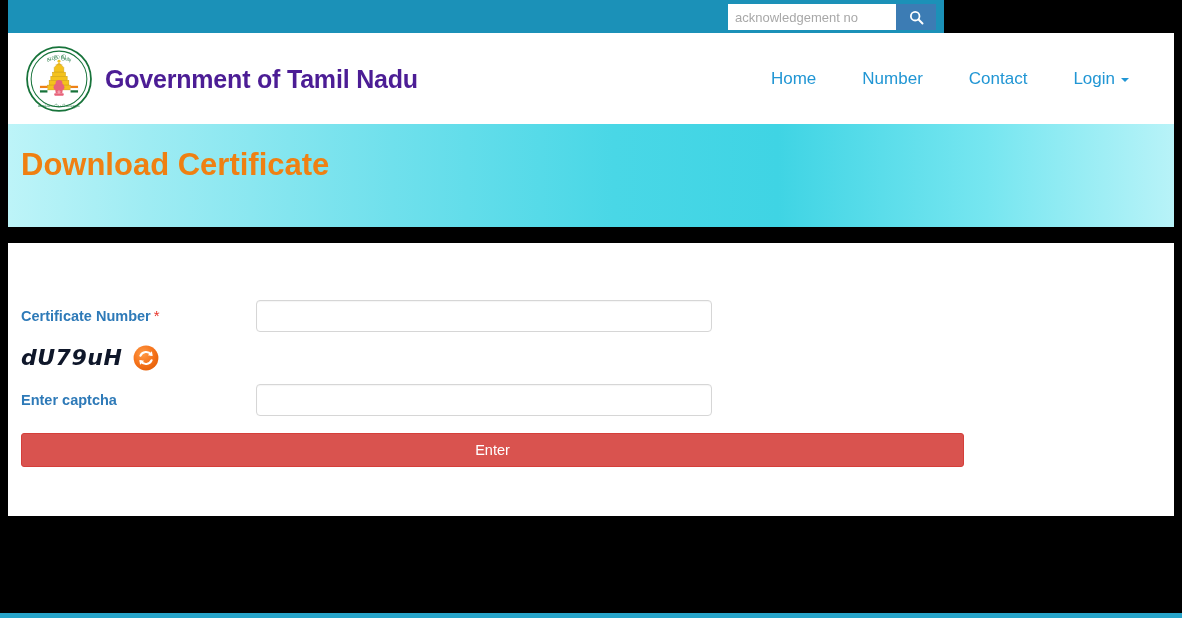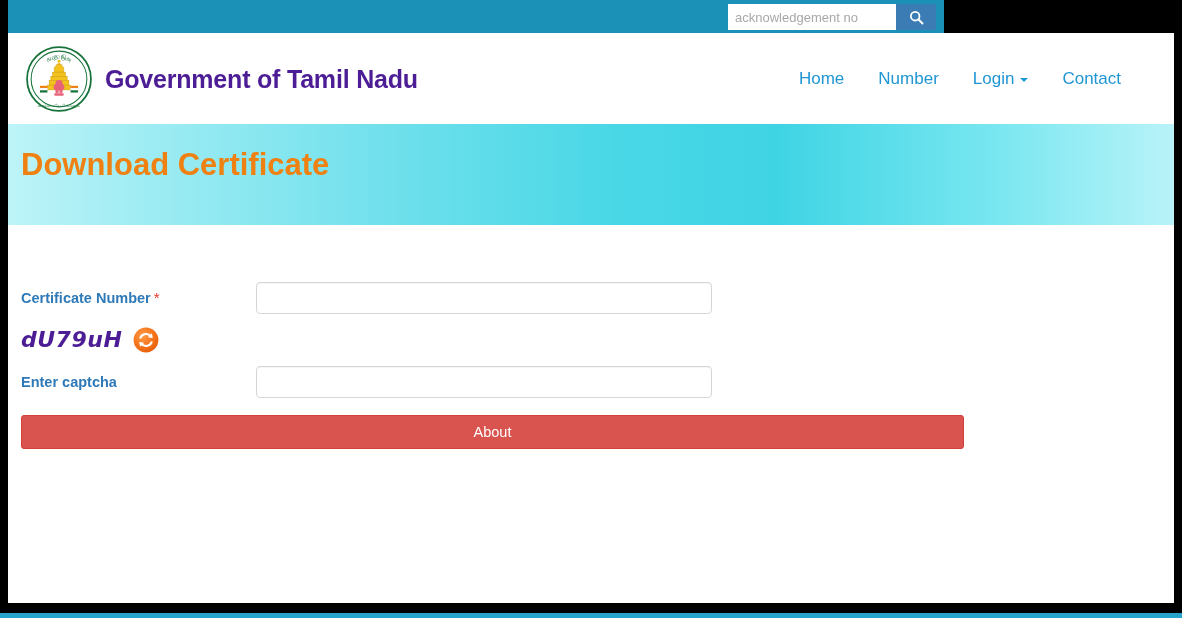--- a/index.html
+++ b/index.html
@@ -86,22 +86,22 @@
     color: #4c1d95;
     line-height: 1.28;
     letter-spacing: -0.2px;
   }
   .brand-line2 { display: block; }
 
   .mainnav {
     margin-left: auto;
     display: flex;
     align-items: center;
-    gap: 0px;
-    padding-right: 36px;
+    gap: 12px;
+    padding-right: 28px;
   }
   .nav-item {
     color: #2196d4;
     font-size: 17px;
     text-decoration: none;
     padding: 8px 17px;
     white-space: nowrap;
     display: inline-flex;
     align-items: center;
     gap: 6px;
@@ -136,23 +136,23 @@
   .banner-title {
     color: #ef8012;
     font-size: 31px;
     padding: 0 0 22px 13px;
     white-space: nowrap;
   }
 
   
   .content {
     position: absolute;
-    left: 8px; top: 225px;
+    left: 8px; top: 243px;
     width: 1166px;
-    height: 378px;
+    height: 273px;
     background: #ffffff;
   }
 
   .form-area {
     position: relative;
     padding-top: 51px;
   }
 
   .form-row {
     display: flex;
@@ -197,21 +197,21 @@
   .row-captcha-img { height: 40px; }
   .row-captcha { height: 44px; }
 
   .captcha-block {
     display: flex;
     align-items: center;
     padding-left: 13px;
     gap: 11px;
   }
   .captcha-text {
-    color: #4c1d95;
+    color: #0f172a;
     font-size: 22px;
     font-weight: bold;
     font-style: italic;
     font-family: "DejaVu Sans", sans-serif;
     letter-spacing: 0.5px;
     line-height: 1;
     user-select: none;
   }
   .refresh-btn {
     width: 26px; height: 26px;
@@ -320,25 +320,25 @@
     </div>
 
     <nav class="mainnav">
       <a class="nav-item">
         <span>Home</span>
       </a>
       <a class="nav-item">
         <span>Number</span>
       </a>
       <a class="nav-item">
+        <span>Contact</span>
+      </a>
+      <a class="nav-item">
         <span>Login</span>
         <span class="caret"></span>
-      </a>
-      <a class="nav-item">
-        <span>Contact</span>
       </a>
     </nav>
   </div>
 
   <div class="banner">
     <h1 class="banner-title">Download Certificate</h1>
   </div>
 
   <div class="content">
     <form class="form-area">
@@ -382,19 +382,19 @@
 
       <div class="form-row row-captcha">
         <div class="lbl-col">
           <label class="form-label">Enter captcha</label>
         </div>
         <div class="field-col">
           <input class="text-input" type="text" placeholder="" style="">
         </div>
       </div>
 
-      <button type="submit" class="search-button">About</button>
+      <button type="submit" class="search-button">Enter</button>
     </form>
   </div>
 
   <div class="bottom-strip"></div>
 
 </div>
 
 </body></html>

